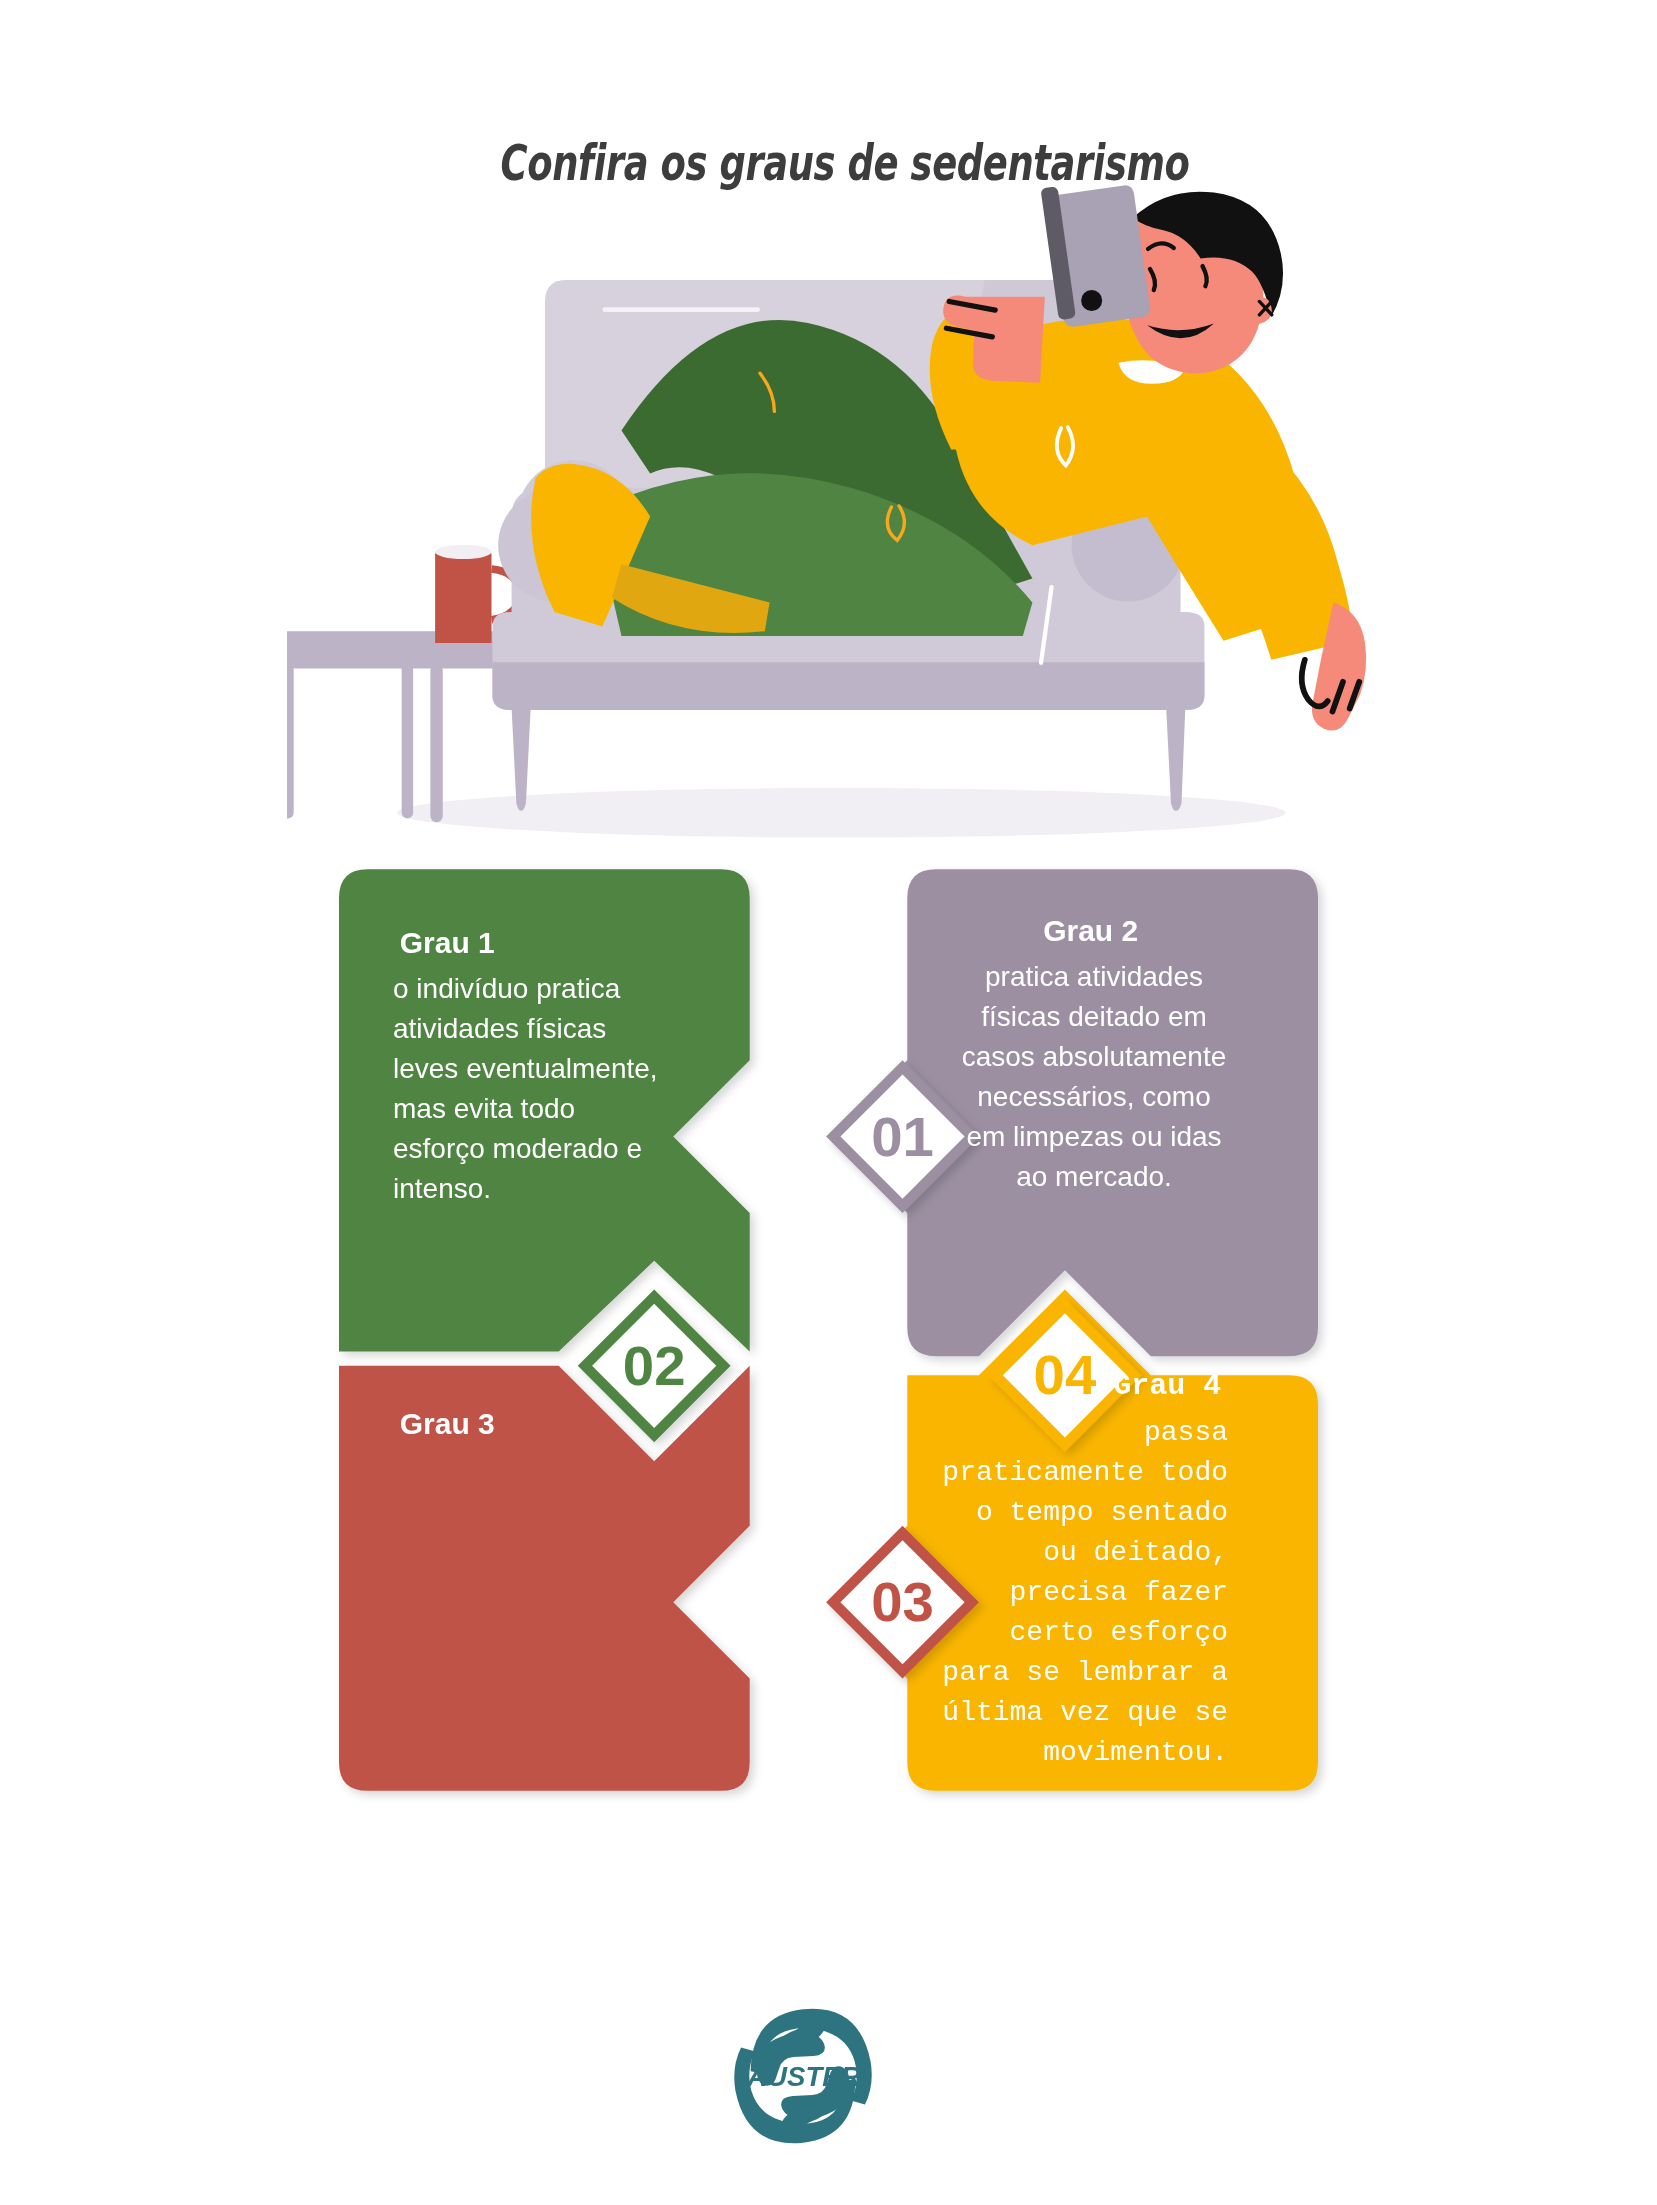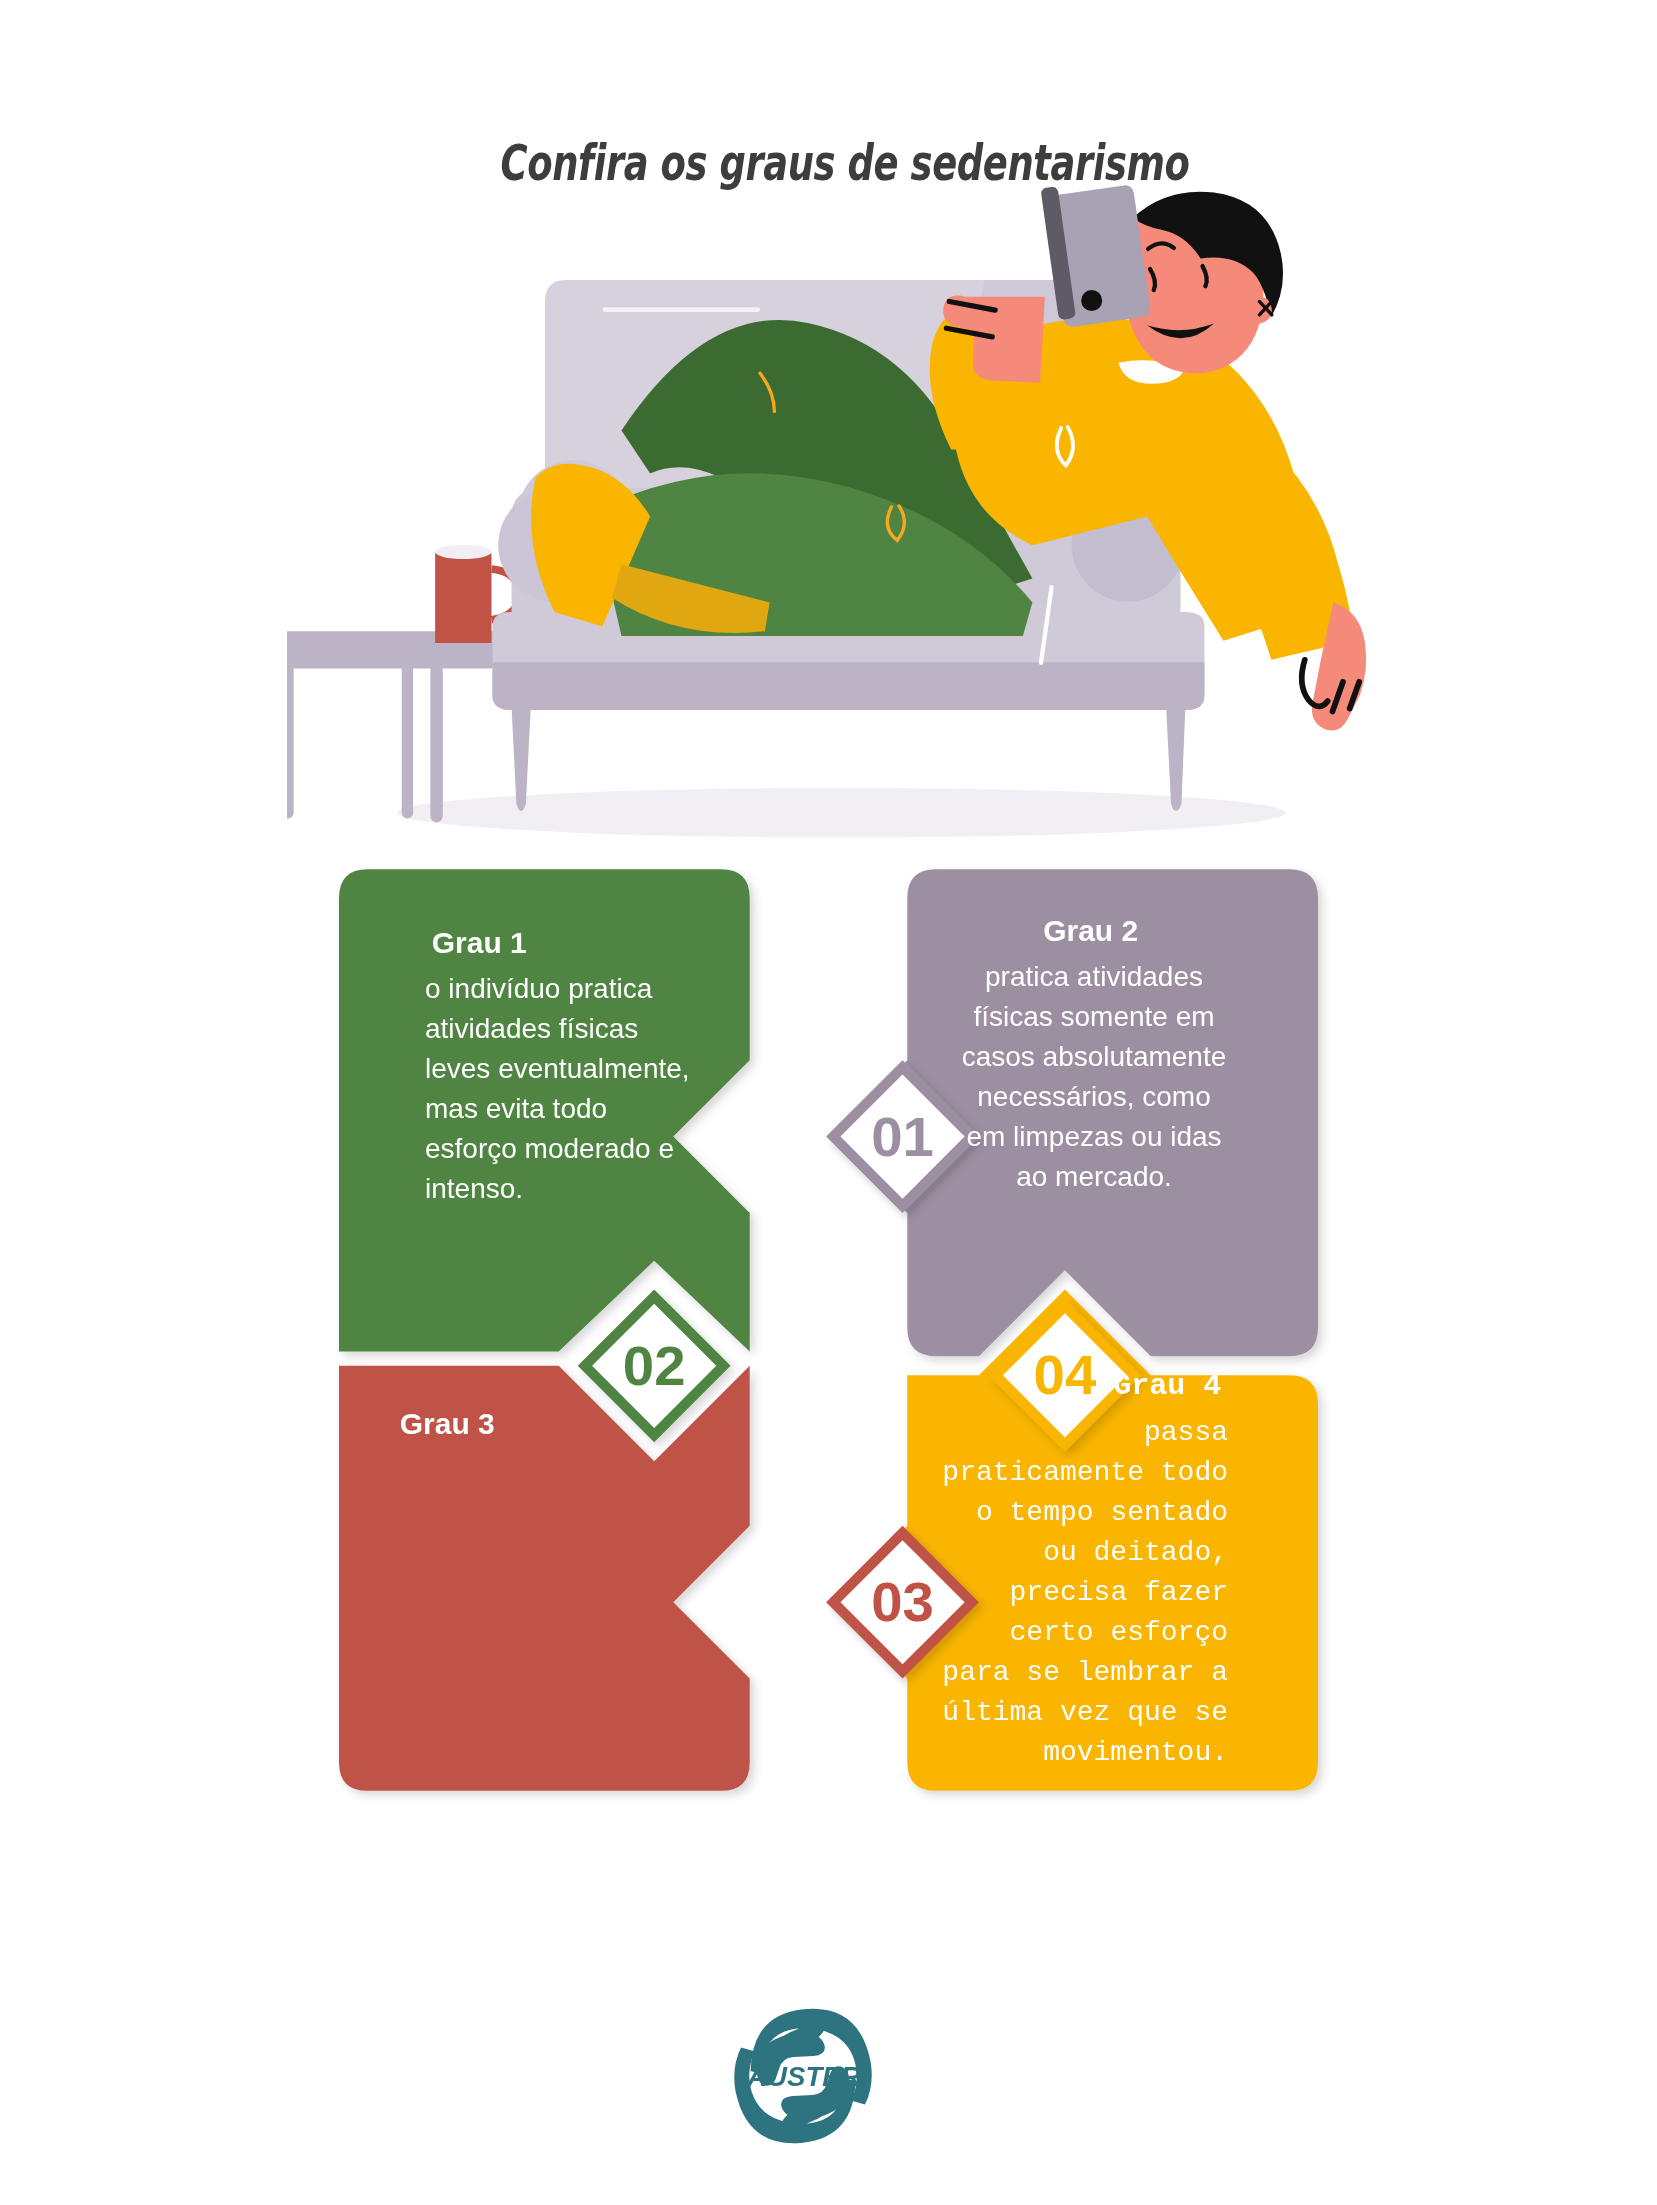--- a/index.html
+++ b/index.html
@@ -40,21 +40,21 @@
   
   .ctext{position:absolute;color:#fff;}
   .ctitle{
     font-weight:700;font-size:30px;line-height:1.05;
     margin-bottom:10.5px;display:block;
   }
   .cbody{
     font-size:28px;line-height:1.43;font-weight:400;display:block;
   }
 
-  .c1{left:54px;  top:58px;  width:268px; text-align:left;margin-left:32px;}
+  .c1{left:54px;  top:58px;  width:268px; text-align:left;}
   .c2{left:621px; top:46px;   width:268px; text-align:center;}
   .c3{left:54px;  top:507px; width:296px; text-align:left;margin-top:32px;}
   .c4{left:590px; top:502px; width:299px; text-align:right;font-family:Liberation Mono, monospace;}
 
   .c1 .ctitle,.c3 .ctitle{padding-left:6.7px;}
   .c2 .ctitle,.c4 .ctitle{padding-right:6.7px;}
 
   
   .logo{position:absolute;left:722px;top:1995px;width:162px;height:162px;}
   .logo svg{display:block;width:100%;height:100%;}
@@ -248,21 +248,21 @@
   </g>
 </svg>
 
   <div class="ctext c1">
     <span class="ctitle">Grau 1</span>
     <span class="cbody">o indivíduo pratica atividades físicas leves eventualmente, mas evita todo esforço moderado e intenso.</span>
   </div>
 
   <div class="ctext c2">
     <span class="ctitle">Grau 2</span>
-    <span class="cbody">pratica atividades físicas somente em casos absolutamente necessários, como em limpezas ou idas ao mercado.</span>
+    <span class="cbody">pratica atividades físicas deitado em casos absolutamente necessários, como em limpezas ou idas ao mercado.</span>
   </div>
 
   <div class="ctext c3">
     <span class="ctitle">Grau 3</span>
   </div>
 
   <div class="ctext c4">
     <span class="ctitle">Grau 4</span>
     <span class="cbody">passa praticamente todo o tempo sentado ou deitado, precisa fazer certo esforço para se lembrar a última vez que se movimentou.</span>
   </div>

